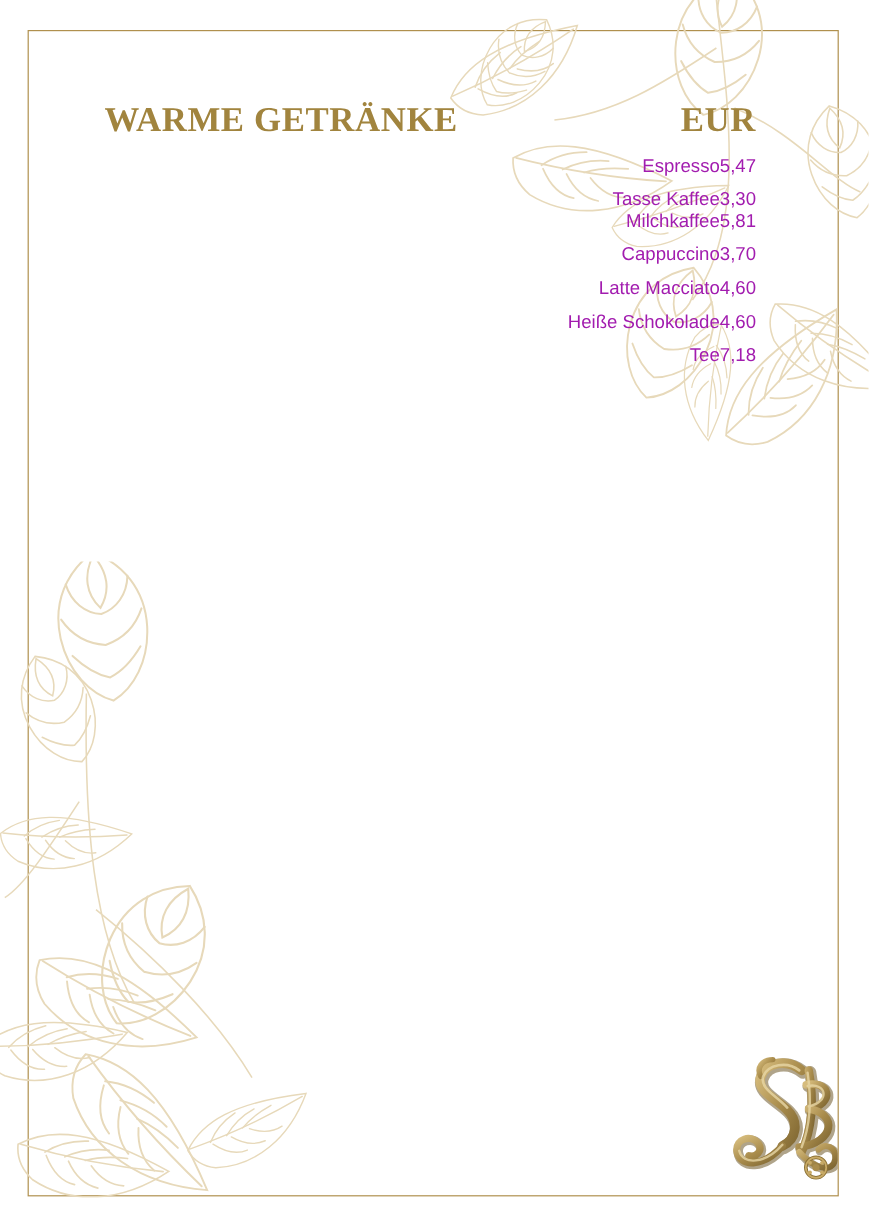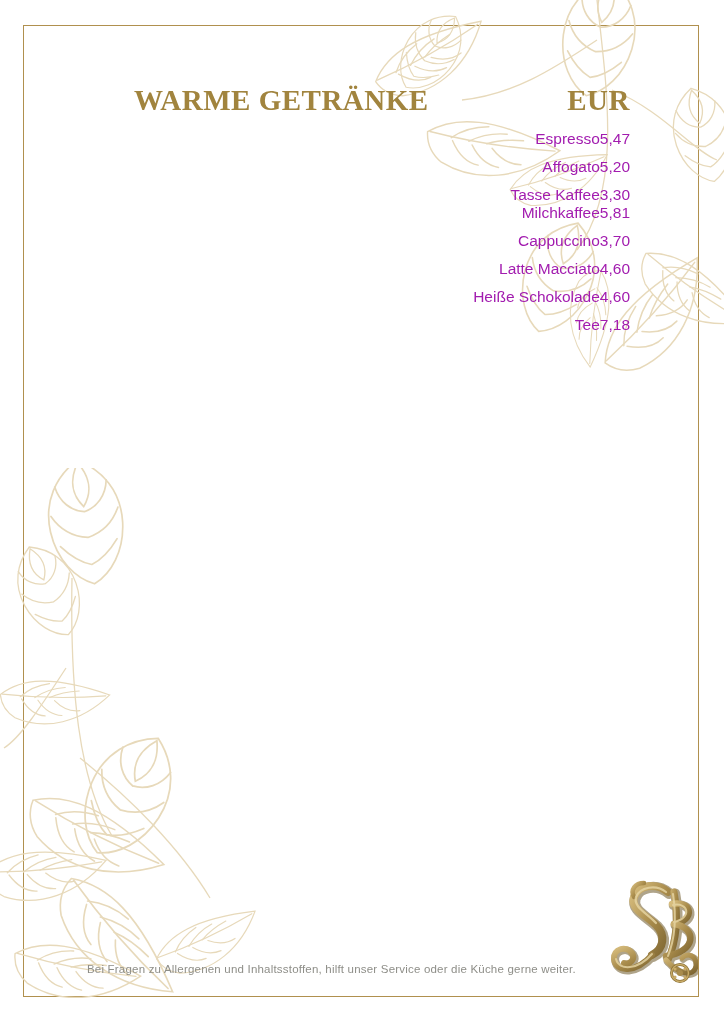--- a/index.html
+++ b/index.html
@@ -22,21 +22,20 @@
   .deco-bottom-left{left:0;top:468px;width:300px;height:530px;}
   .content{position:absolute;z-index:2;left:87px;right:94px;top:0;}
   .title-row{
     position:absolute;left:0;right:0;top:84px;
     display:flex;justify-content:space-between;align-items:baseline;
     font-family:"Liberation Serif",serif;
     font-weight:bold;
     font-size:29px;
     color:#a1843e;
     letter-spacing:0.5px;
-    margin-left:47px;
   }
   .menu-list{position:absolute;left:0;right:0;top:129px;}
   .menu-row{
     display:flex;justify-content:flex-end;align-items:baseline;
     height:20px;line-height:20px;
     margin-bottom:8px;
     font-size:15.5px;
     color:#a21caf;
   }
   .menu-row.tight{margin-bottom:-2px;}
@@ -119,24 +118,20 @@
     <div class="title-row">
       <span>WARME GETRÄNKE</span>
       <span>EUR</span>
     </div>
 
     <div class="menu-list">
       <div class="menu-row">
         <span class="item-name">Espresso</span>
         <span class="item-price">5,47</span>
       </div>
-      <div class="menu-row">
-        <span class="item-name">Affogato</span>
-        <span class="item-price">5,20</span>
-      </div>
       <div class="menu-row tight">
         <span class="item-name">Tasse Kaffee</span>
         <span class="item-price">3,30</span>
       </div>
       <div class="menu-row">
         <span class="item-name">Milchkaffee</span>
         <span class="item-price">5,81</span>
       </div>
       <div class="menu-row">
         <span class="item-name">Cappuccino</span>
@@ -151,21 +146,20 @@
         <span class="item-price">4,60</span>
       </div>
       <div class="menu-row">
         <span class="item-name">Tee</span>
         <span class="item-price">7,18</span>
       </div>
     </div>
 
   </div>
 
-  <div class="footer-note">Bei Fragen zu Allergenen und Inhaltsstoffen, hilft unser Service oder die Küche gerne weiter.</div>
 
   <svg class="monogram" viewBox="0 0 92 112" aria-hidden="true">
     <defs>
       <linearGradient id="goldGrad" x1="0" y1="0" x2="1" y2="1">
         <stop offset="0" stop-color="#d6bc7d"></stop>
         <stop offset="0.5" stop-color="#a98c4c"></stop>
         <stop offset="1" stop-color="#7c6430"></stop>
       </linearGradient>
     </defs>
 

